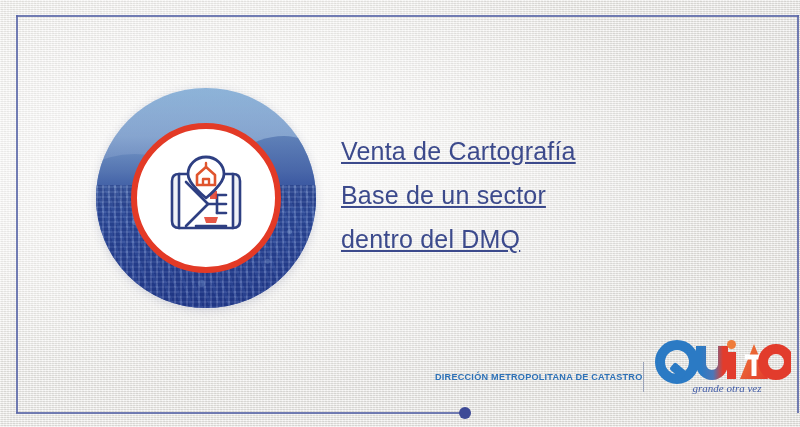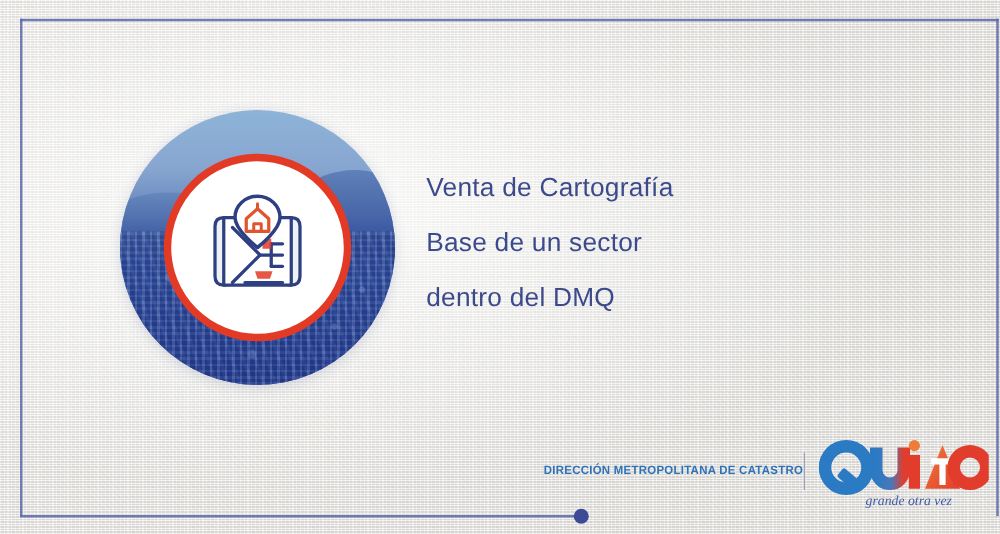--- a/index.html
+++ b/index.html
@@ -136,25 +136,26 @@
   .badge svg { display: block; }
 
   
   .title {
     position: absolute;
     left: 341px;
     top: 129px;
     width: 400px;
     color: #3c4a8c;
     font-family: "Liberation Sans", sans-serif;
-    font-size: 21px;
+    font-size: 25px;
     line-height: 44px;
     font-weight: 400;
     letter-spacing: 0.2px;
     white-space: pre-line;
+    text-decoration: underline;
   }
 
   
   .footer-text {
     position: absolute;
     left: 435px;
     top: 371px;
     color: #2e72b8;
     font-family: "Liberation Sans", sans-serif;
     font-size: 9.6px;
@@ -169,21 +170,21 @@
     left: 643px;
     top: 362px;
     width: 1px;
     height: 30px;
     background: #9aa3b8;
   }
 
   .logo {
     position: absolute;
     left: 655px;
-    top: 352px;
+    top: 340px;
     width: 136px;
     height: 56px;
   }
   .logo svg { display: block; }
 </style>
 </head>
 <body>
 
 <div id="slide">
 

